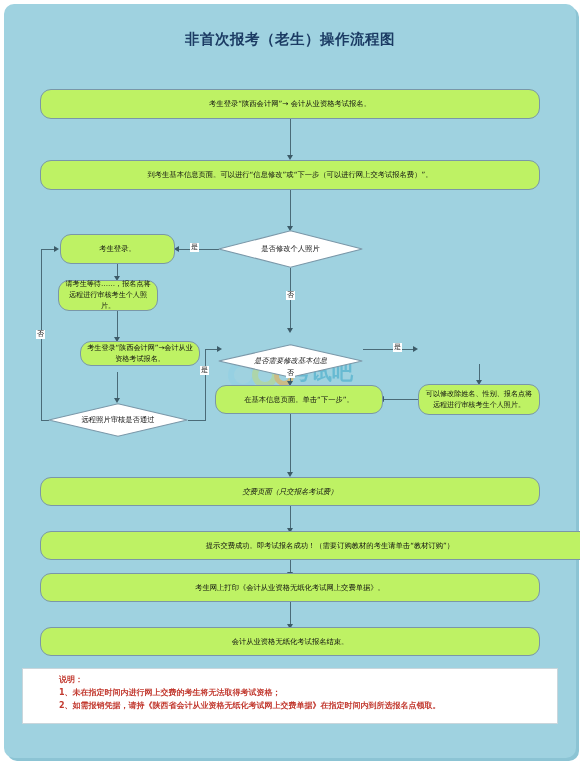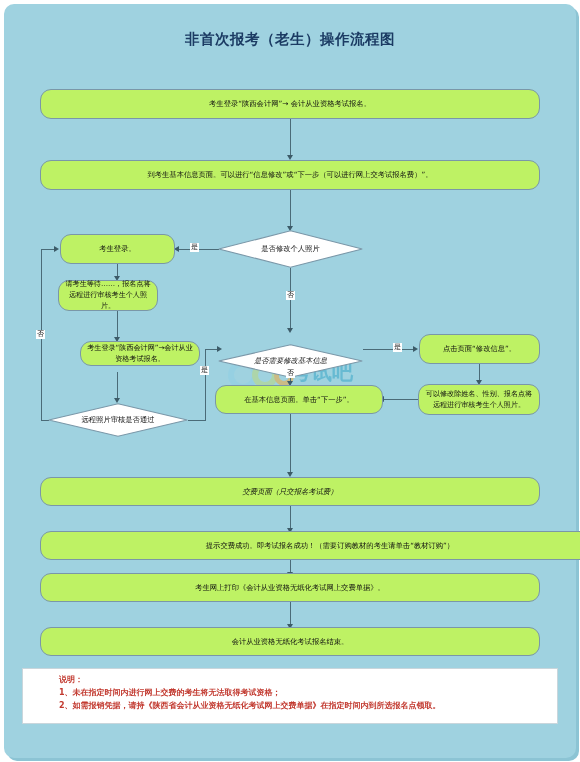--- a/index.html
+++ b/index.html
@@ -230,21 +230,20 @@
     <svg width="145" height="34" viewBox="0 0 145 34">
       <polygon points="72.5,0.8 144.2,17 72.5,33.2 0.8,17" fill="#ffffff" stroke="#7a97a8" stroke-width="1.1"></polygon>
     </svg>
     <div class="diamond-label">是否需要修改基本信息</div>
   </div>
 
   <div class="line h" style="left:363px; top:349px; width:51px;"></div>
   <div class="arrow right" style="left:413px; top:345.8px;"></div>
   <div class="edge-label" style="left:393px; top:343px;">是</div>
 
-  <div class="node" style="left:419px; top:334px; width:121px; height:30px;">点击页面“修改信息”。</div>
 
   <div class="line v" style="left:479px; top:364px; height:18px;"></div>
   <div class="arrow down" style="left:475.8px; top:380px;"></div>
 
   <div class="node small" style="left:418px; top:384px; width:122px; height:31px;">可以修改除姓名、性别、报名点将远程进行审核考生个人照片。</div>
 
   <div class="line h" style="left:383px; top:399px; width:36px;"></div>
   <div class="arrow left" style="left:379px; top:395.8px;"></div>
 
   <div class="line v" style="left:290px; top:366px; height:17px;"></div>

